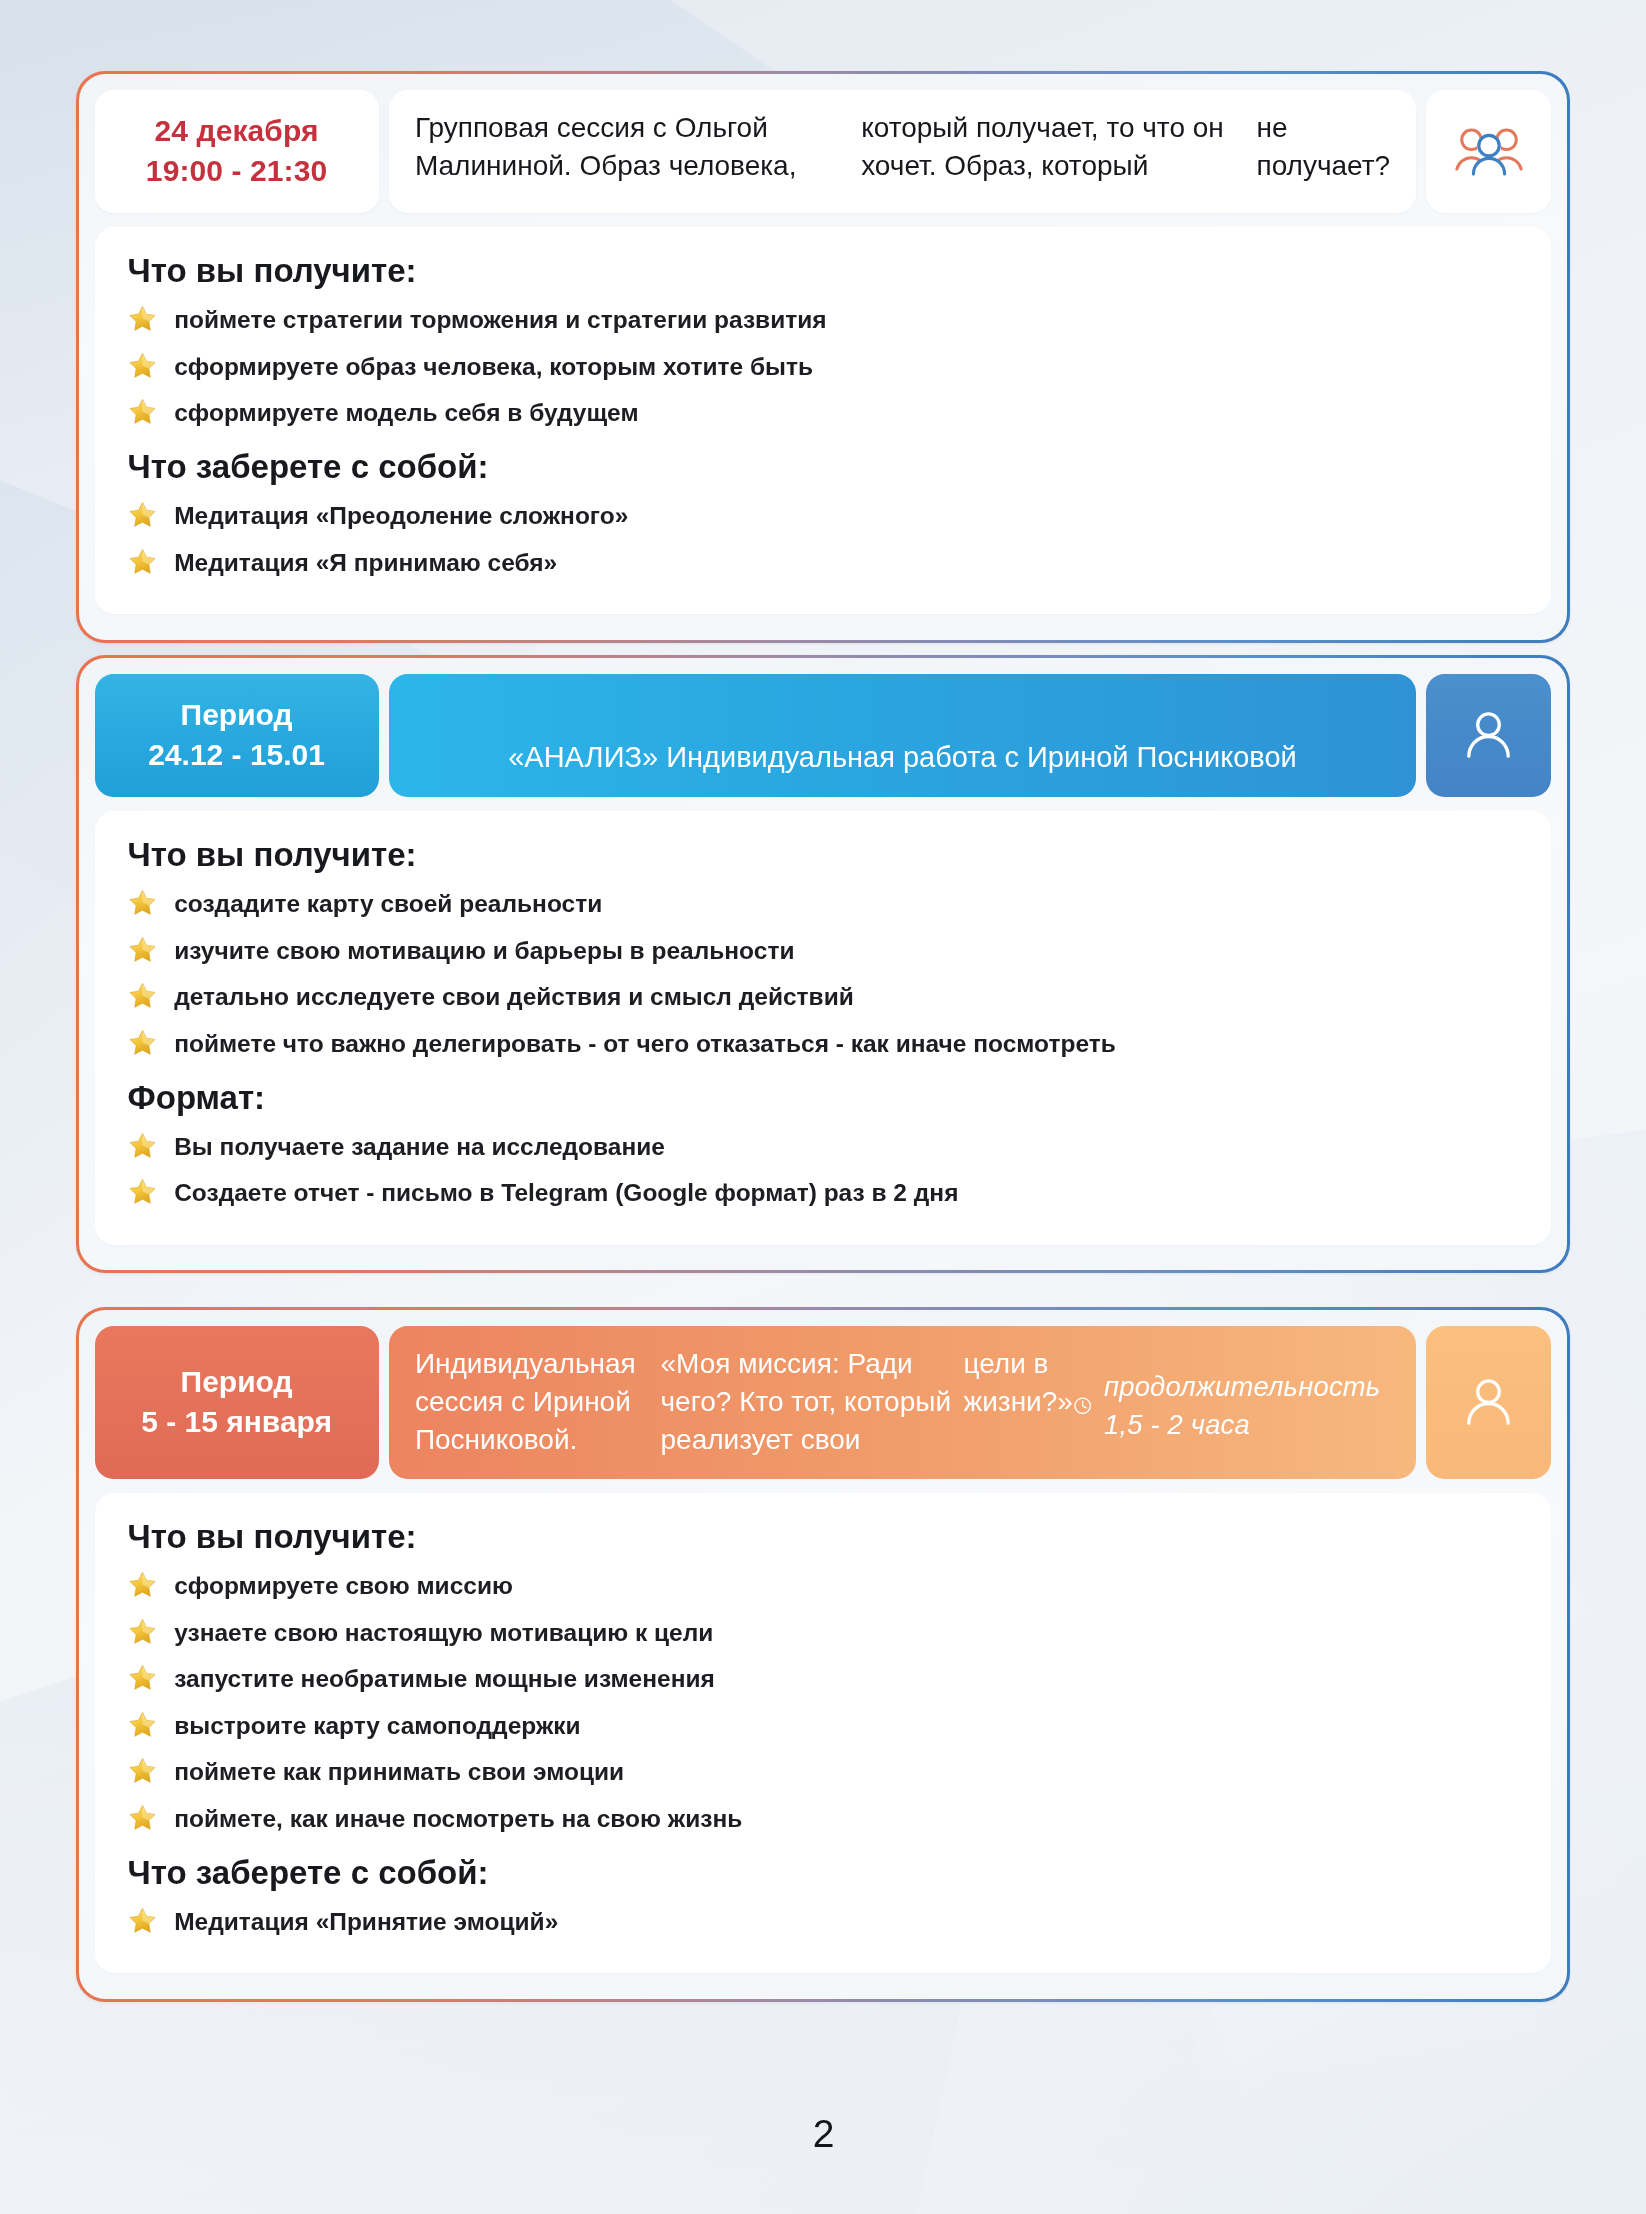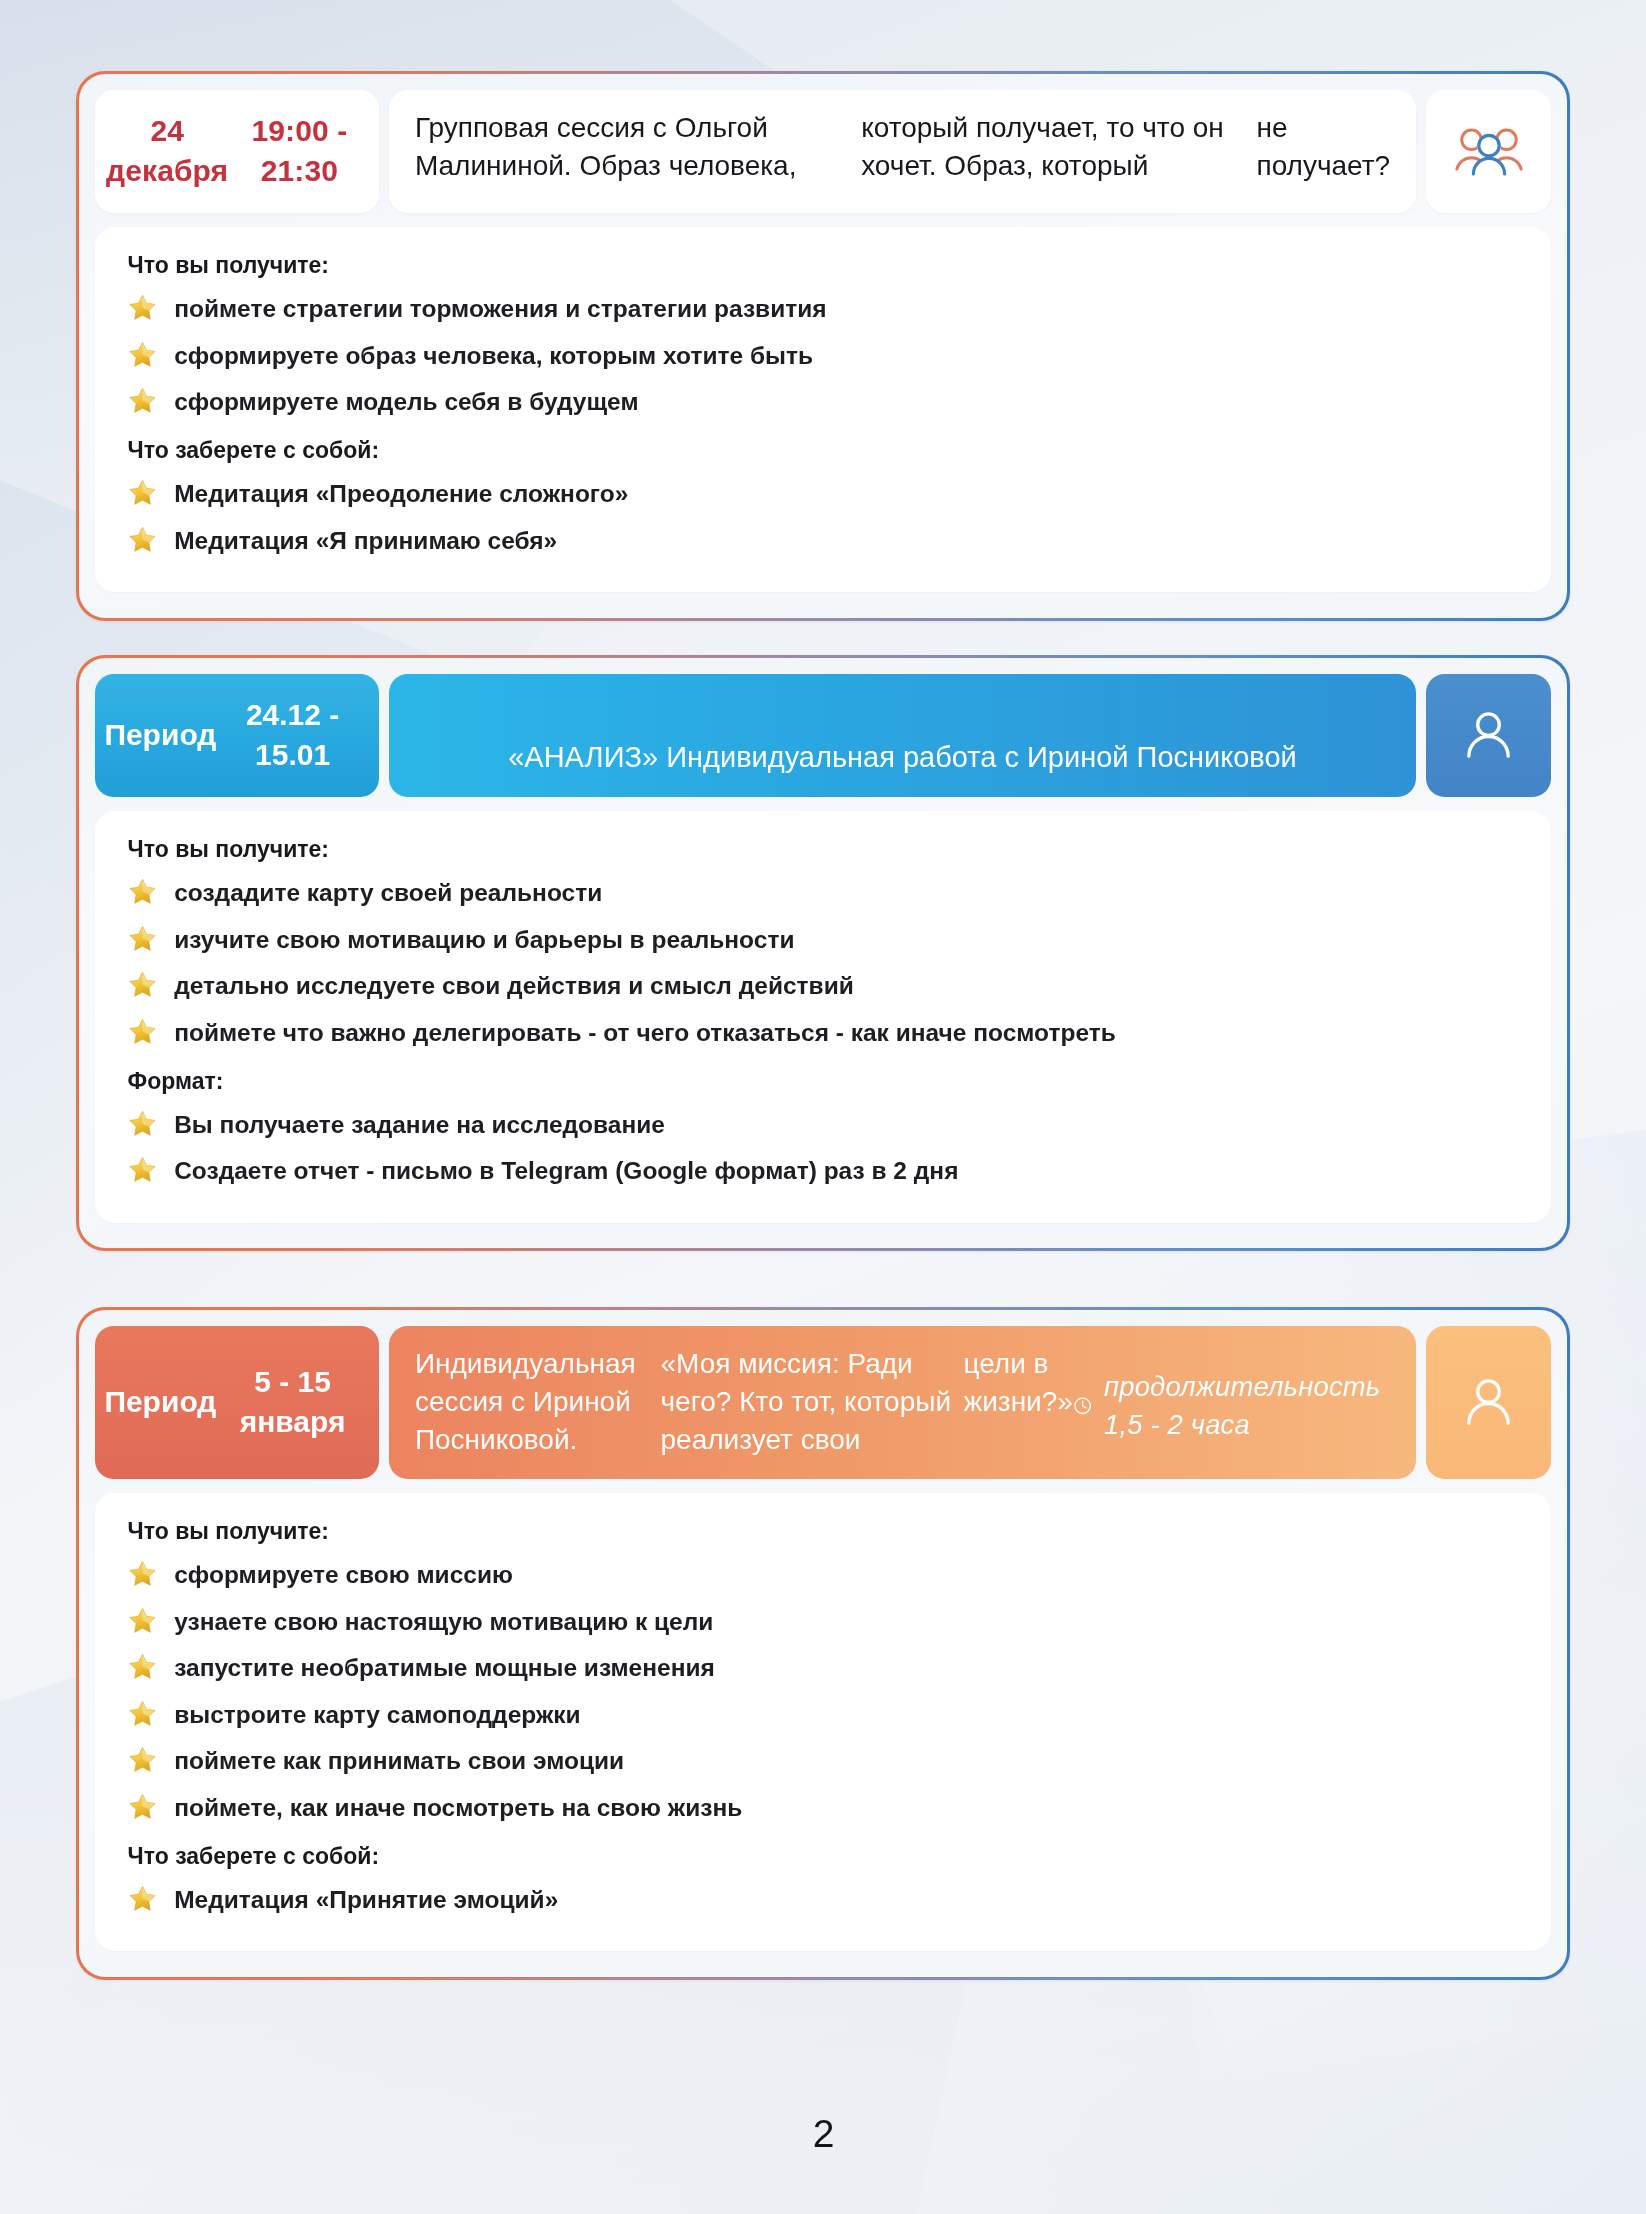--- a/index.html
+++ b/index.html
@@ -90,21 +90,21 @@
   .card-head {
     display: flex;
     align-items: stretch;
     gap: 10.8px;
     margin-bottom: 13.7px;
   }
   .head-period {
     flex: 0 0 284px;
     border-radius: 18.6px;
     display: flex;
-    flex-direction: row;
+    flex-direction: column;
     align-items: center;
     justify-content: center;
     text-align: center;
     padding: 21.6px 9.8px;
     line-height: 1.34;
   }
   .head-title {
     flex: 1 1 auto;
     border-radius: 18.6px;
     display: flex;
@@ -182,21 +182,21 @@
   }
 
   
   .card-body {
     background: #ffffff;
     border-radius: 19.6px;
     padding: 25.5px 33px 29px 33px;
     box-shadow: 0 1px 2px rgba(120,140,170,.06);
   }
   .sec-title {
-    font-size: 23px;
+    font-size: 33px;
     font-weight: bold;
     color: #17191d;
     margin: 0 0 5.9px 0;
   }
   .sec-title.gap { margin-top: 12px; }
 
   .bullets { list-style: none; }
   .bullet {
     display: flex;
     align-items: flex-start;

